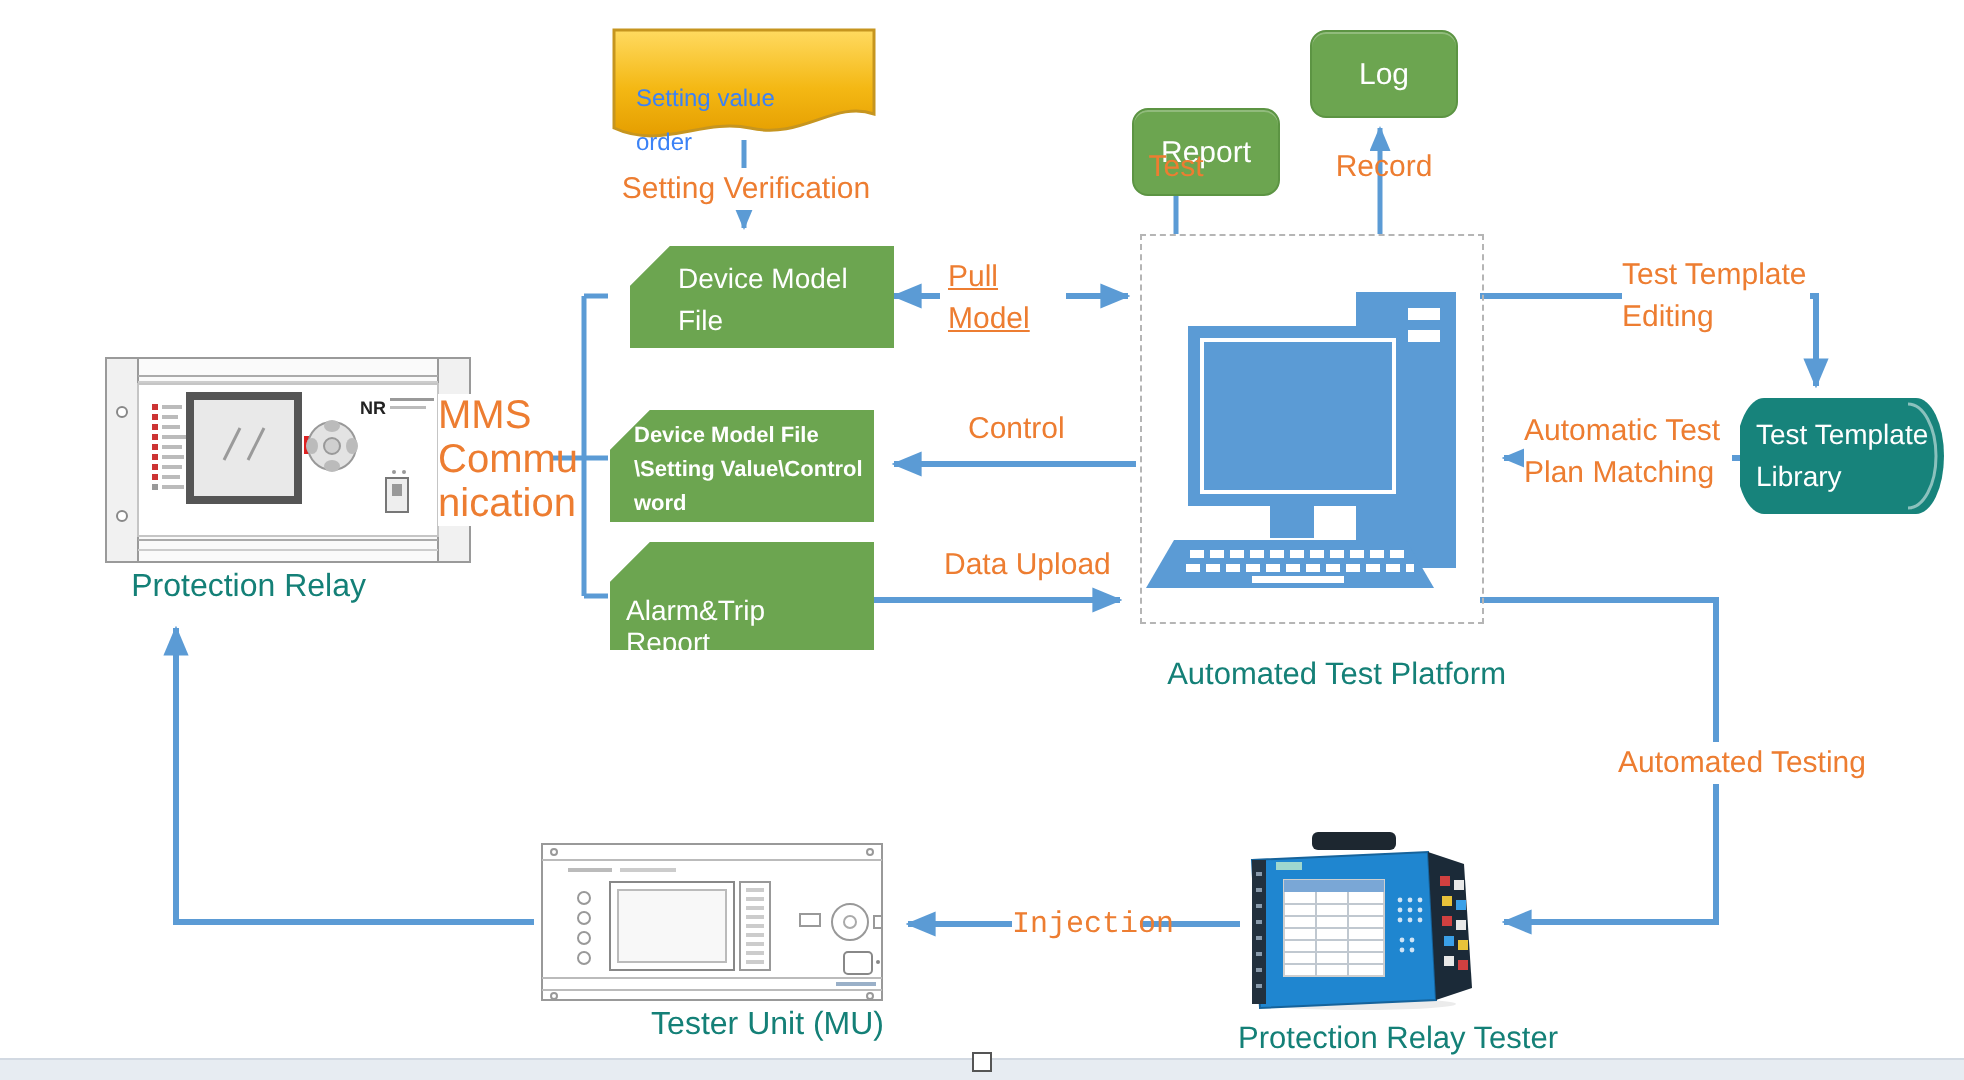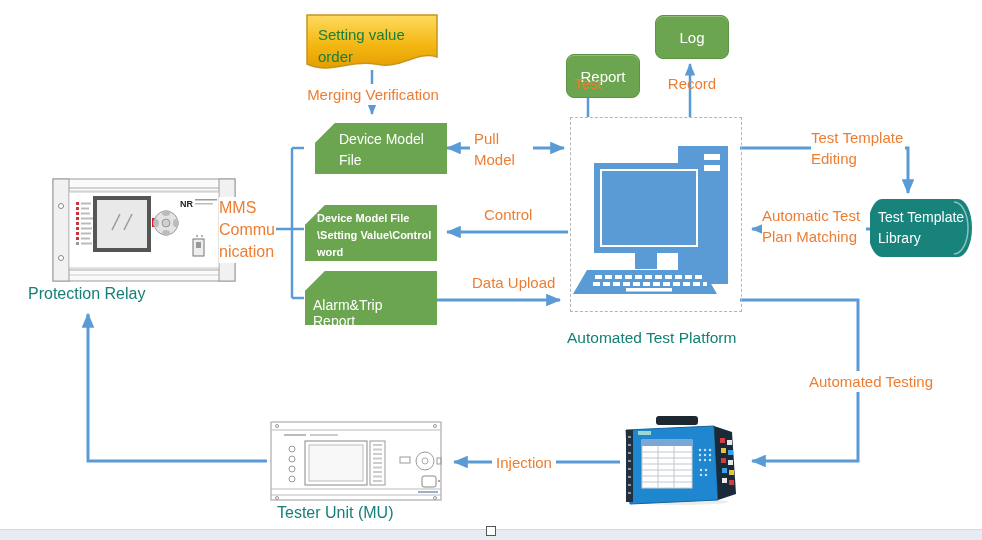--- a/index.html
+++ b/index.html
@@ -10,21 +10,21 @@
   #stage{position:relative;width:982px;height:540px;background:#fff;overflow:hidden;
          font-family:"Liberation Sans", sans-serif;}
   .abs{position:absolute;}
   svg{display:block;}
   
   #wires{position:absolute;left:0;top:0;z-index:1;}
   
   .lbl{position:absolute;z-index:3;font-size:15px;line-height:21px;color:var(--orange);}
   .lbl.bg{background:#fff;}
   .lbl.center{text-align:center;}
-  .teal{position:absolute;z-index:3;color:var(--teal-label);font-size:16px;text-align:left;}
+  .teal{position:absolute;z-index:3;color:var(--teal-label);font-size:16px;text-align:right;}
   
   .gbox{position:absolute;z-index:2;background:var(--green);color:#fff;
         clip-path:polygon(20px 0,100% 0,100% 100%,0 100%,0 20px);}
   .gbox::before{content:"";position:absolute;left:0;top:0;width:20px;height:20px;
         background:var(--green-dark);clip-path:polygon(0 100%,100% 0,72% 0,0 72%);}
   .gbox .txt{position:relative;}
   
   .gnode{position:absolute;z-index:2;background:var(--green);border:1px solid var(--green-dark);
          border-radius:8px;color:#fff;font-size:15px;display:flex;align-items:center;
          justify-content:center;box-shadow:inset 0 1px 0 rgba(255,255,255,.25);}
@@ -83,21 +83,21 @@
     <svg width="134" height="62" viewBox="0 0 134 62">
       <defs>
         <linearGradient id="gold" x1="0" y1="0" x2="0" y2="1">
           <stop offset="0" stop-color="#FFDA60"></stop>
           <stop offset="0.55" stop-color="#F4B814"></stop>
           <stop offset="1" stop-color="#E59E00"></stop>
         </linearGradient>
       </defs>
       <path d="M2,2 L132,2 L132,44 C112,37 96,57 70,51 C46,46 26,62 2,51 Z" fill="url(#gold)" stroke="#C6951F" stroke-width="1.5"></path>
     </svg>
-    <div class="abs" style="left:13px;top:11px;color:#15803d;font-size:15px;line-height:22px;">
+    <div class="abs" style="left:13px;top:25px;color:#3b82f6;font-size:12px;line-height:22px;">
       <div>Setting value</div>
       <div>order</div>
     </div>
   </div>
 
   <div class="gnode" style="left:566px;top:15px;width:72px;height:42px;margin-top:39px;">
     <span>Report</span>
   </div>
   <div class="gnode" style="left:655px;top:15px;width:72px;height:42px;">
     <span>Log</span>
@@ -303,58 +303,59 @@
           <circle cx="87" cy="46" r="1.2"></circle>
           <circle cx="92" cy="46" r="1.2"></circle>
         <circle cx="83" cy="56" r="1.2"></circle>
           <circle cx="88" cy="56" r="1.2"></circle>
         <circle cx="83" cy="61" r="1.2"></circle>
           <circle cx="88" cy="61" r="1.2"></circle>
       </g>
     </svg>
   </div>
 
-  <div class="lbl bg center" style="left:303px;top:84px;width:140px;"><span>Merging Verification</span></div>
+  <div class="lbl bg center" style="left:303px;top:84px;width:140px;"><span>Setting Verification</span></div>
 
   <div class="lbl center" style="left:562px;top:73px;width:52px;"><span>Test</span></div>
 
   <div class="lbl center" style="left:662px;top:73px;width:60px;"><span>Record</span></div>
 
-  <div class="lbl bg" style="left:474px;top:128px;width:56px;">
+  <div class="lbl bg" style="left:474px;top:128px;width:56px;text-decoration:underline;">
     <div>Pull</div>
     <div>Model</div>
   </div>
 
   <div class="lbl" style="left:484px;top:204px;width:88px;"><span>Control</span></div>
 
   <div class="lbl" style="left:472px;top:272px;width:104px;"><span>Data Upload</span></div>
 
-  <div class="lbl bg" style="left:219px;top:197px;width:56px;font-size:16px;line-height:22px;">
+  <div class="lbl bg" style="left:219px;top:197px;width:56px;font-size:20px;line-height:22px;">
     <div>MMS</div>
     <div>Commu</div>
     <div>nication</div>
   </div>
 
   <div class="lbl bg" style="left:811px;top:127px;width:94px;">
     <div>Test Template</div>
     <div>Editing</div>
   </div>
 
   <div class="lbl bg" style="left:762px;top:205px;width:104px;">
     <div>Automatic Test</div>
     <div>Plan Matching</div>
   </div>
 
   <div class="lbl bg" style="left:809px;top:371px;width:138px;"><span>Automated Testing</span></div>
 
-  <div class="lbl bg center" style="left:492px;top:452px;width:64px;"><span>Injection</span></div>
+  <div class="lbl bg center" style="left:506px;top:452px;width:64px;font-family:Liberation Mono, monospace;"><span>Injection</span></div>
 
   <div class="teal" style="left:28px;top:285px;width:155px;"><span>Protection Relay</span></div>
 
   <div class="teal" style="left:567px;top:329px;width:186px;font-size:15.5px;"><span>Automated Test Platform</span></div>
 
   <div class="teal" style="left:277px;top:504px;width:165px;"><span>Tester Unit (MU)</span></div>
 
+  <div class="teal" style="left:604px;top:511px;width:175px;font-size:15.5px;"><span>Protection Relay Tester</span></div>
 
   <div id="bottom-strip"></div>
   <div id="handle-square"></div>
 
 </div>
 
 </body></html>

